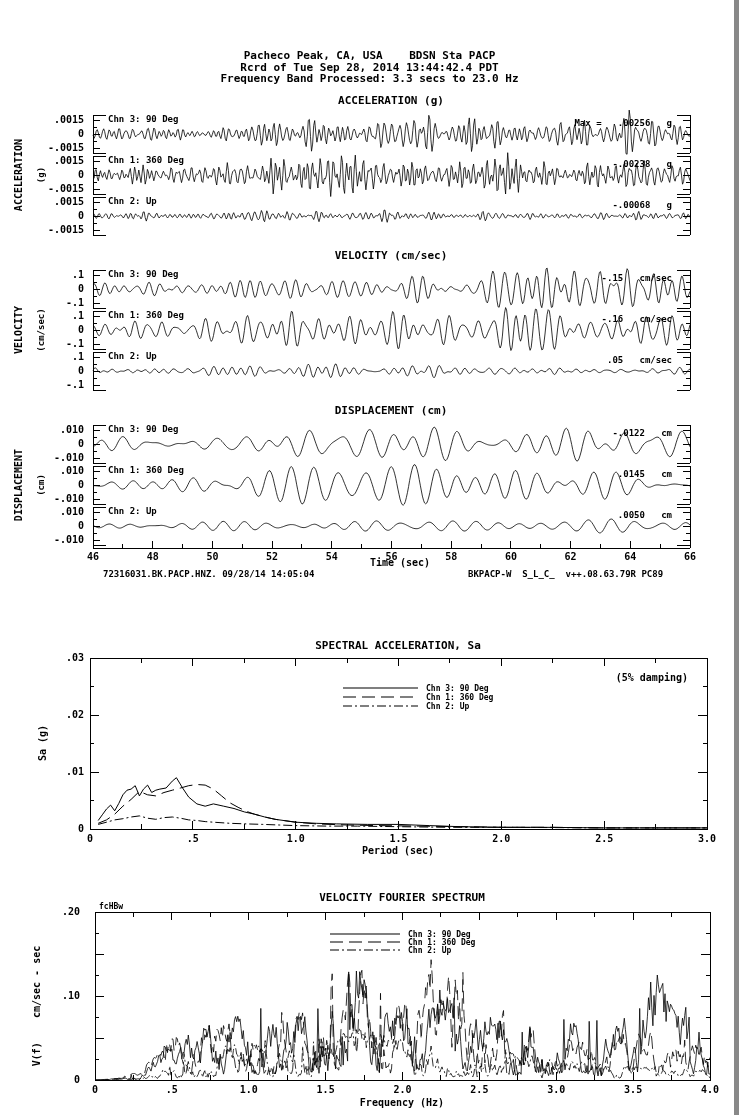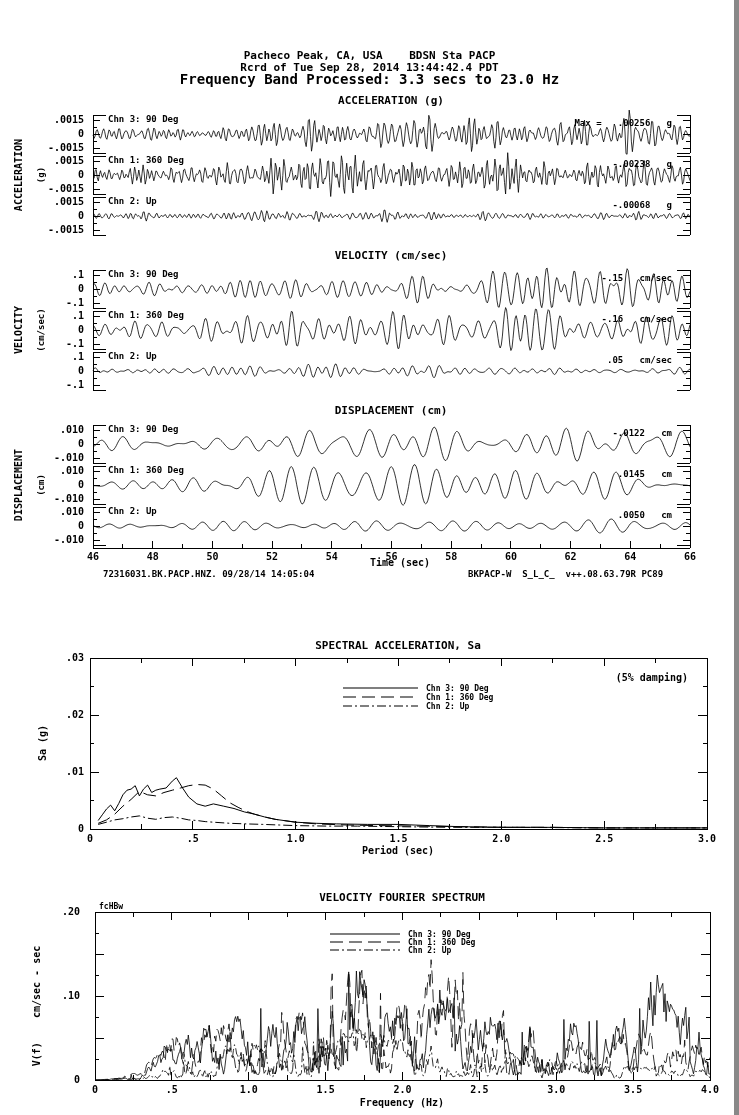--- a/index.html
+++ b/index.html
@@ -1,20 +1,20 @@
 <!DOCTYPE html>
 <html><head>
 <meta charset="utf-8">
 <style>
   html,body{margin:0;padding:0;background:#888;}
   .page{position:relative;width:734px;height:1115px;background:#ffffff;overflow:hidden;
         font-family:"DejaVu Sans Mono", monospace;color:#000;}
   .hdr{position:absolute;left:0;top:50px;width:739px;text-align:center;font-weight:bold;}
   .hdr .l1,.hdr .l2{font-size:11px;line-height:12px;white-space:pre;}
-  .hdr .l3,.hdr .l4{font-size:14px;line-height:10px;white-space:pre;}
+  .hdr .l3,.hdr .l4{font-size:11px;line-height:10px;white-space:pre;}
   svg{position:absolute;left:0;top:0;}
   svg text{font-family:"DejaVu Sans Mono", monospace;font-weight:bold;fill:#000;white-space:pre;}
   .ticks{shape-rendering:crispEdges;}
 </style>
 </head>
 <body>
 
 <div class="page">
   <div class="hdr">
     <div class="l1">Pacheco Peak, CA, USA    BDSN Sta PACP</div>

